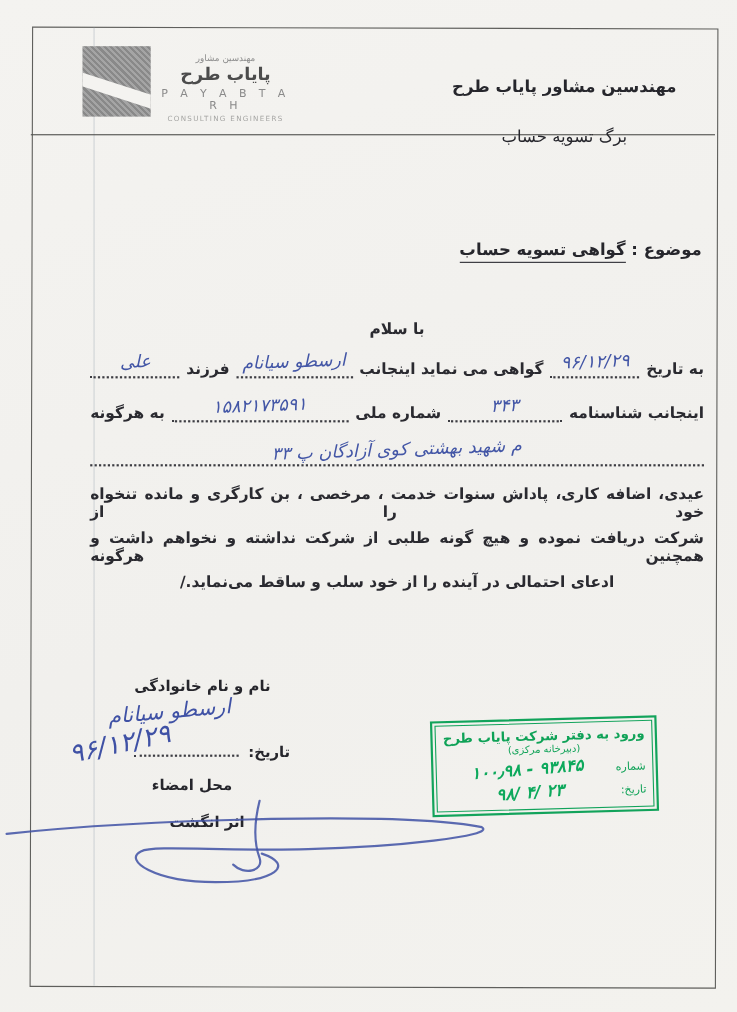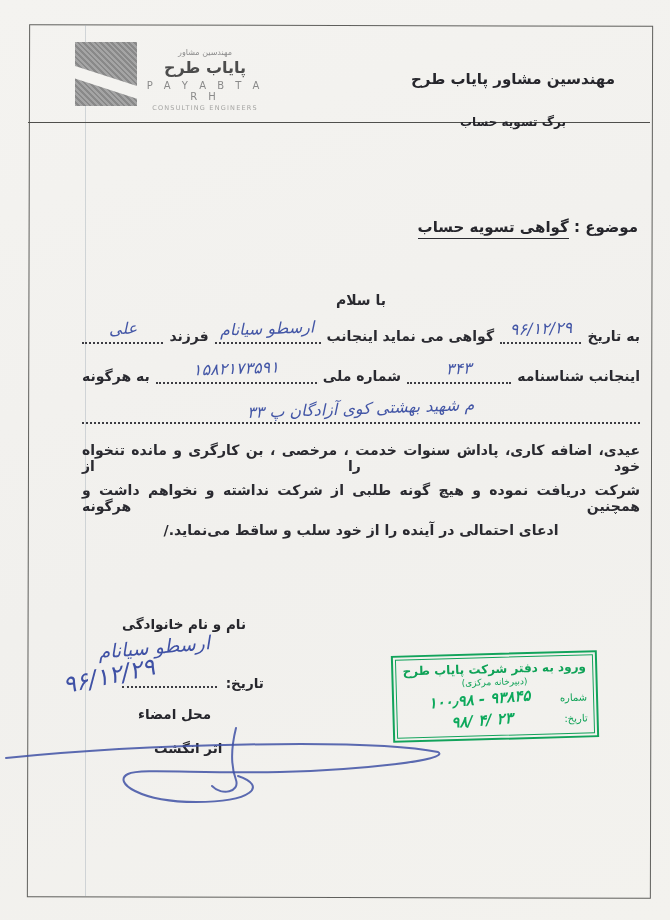--- a/index.html
+++ b/index.html
@@ -44,21 +44,21 @@
   }
   .logo-top{font-size:8px;color:#8b8b8b;letter-spacing:.5px;}
   .logo-fa{font-size:16px;font-weight:700;color:#4c4c4c;margin-top:1px;}
   .logo-en{direction:ltr;font-size:10px;letter-spacing:4px;color:#8a8a8a;margin-top:3px;}
   .logo-en2{direction:ltr;font-size:6.5px;letter-spacing:1.2px;color:#a5a5a3;margin-top:2px;}
   
   .header-titles{
     position:absolute;right:22px;top:42px;width:270px;text-align:center;direction:rtl;margin-top:28px;
   }
   .header-company{font-size:15px;font-weight:700;}
-  .header-form{font-size:12px;font-weight:700;margin-top:27px;}
+  .header-form{font-size:15px;font-weight:400;margin-top:27px;}
   
   .subject{
     position:absolute;right:32px;top:218px;direction:rtl;
     font-size:15px;font-weight:700;
   }
   .subject .u{border-bottom:1.5px solid #2c2c32;padding-bottom:2px;}
   
   .bodyline{
     position:absolute;right:30px;left:82px;direction:rtl;
     font-size:14px;font-weight:600;color:#2a2a30;

